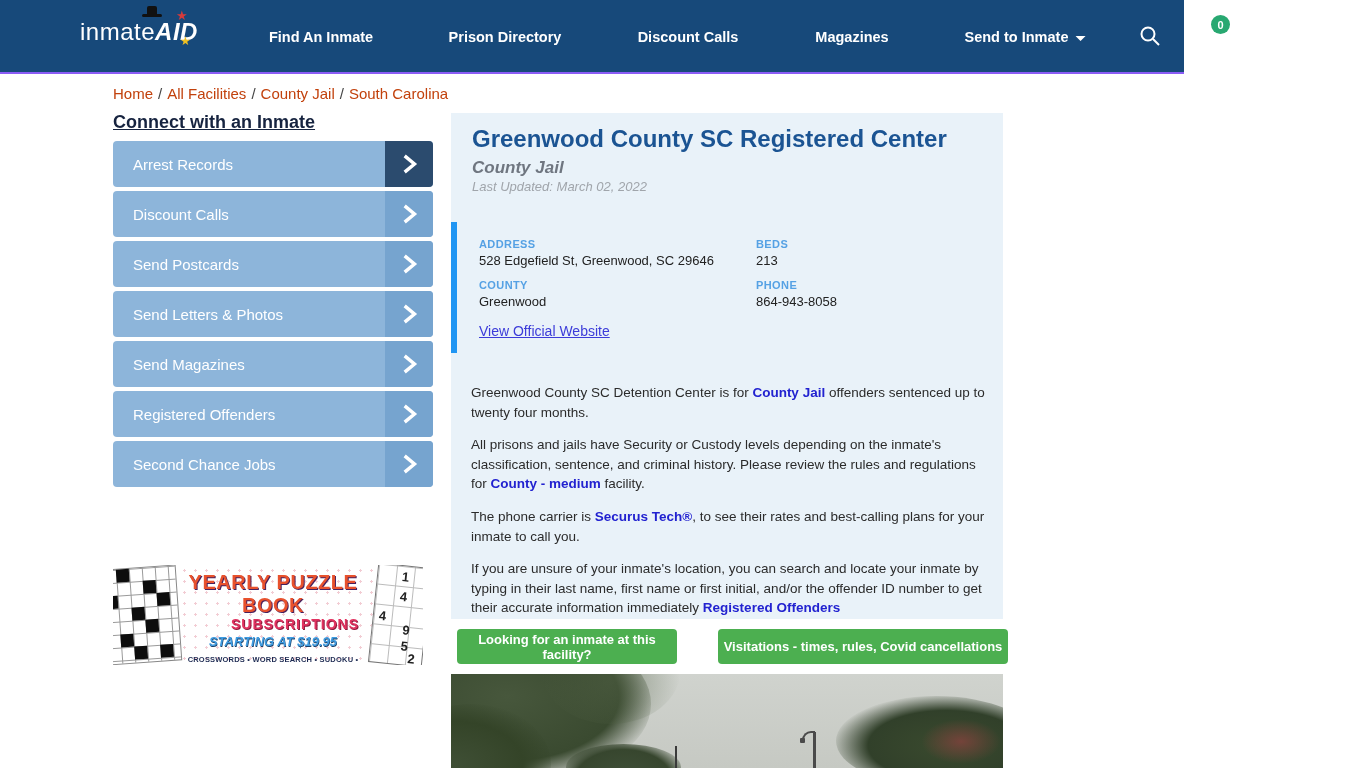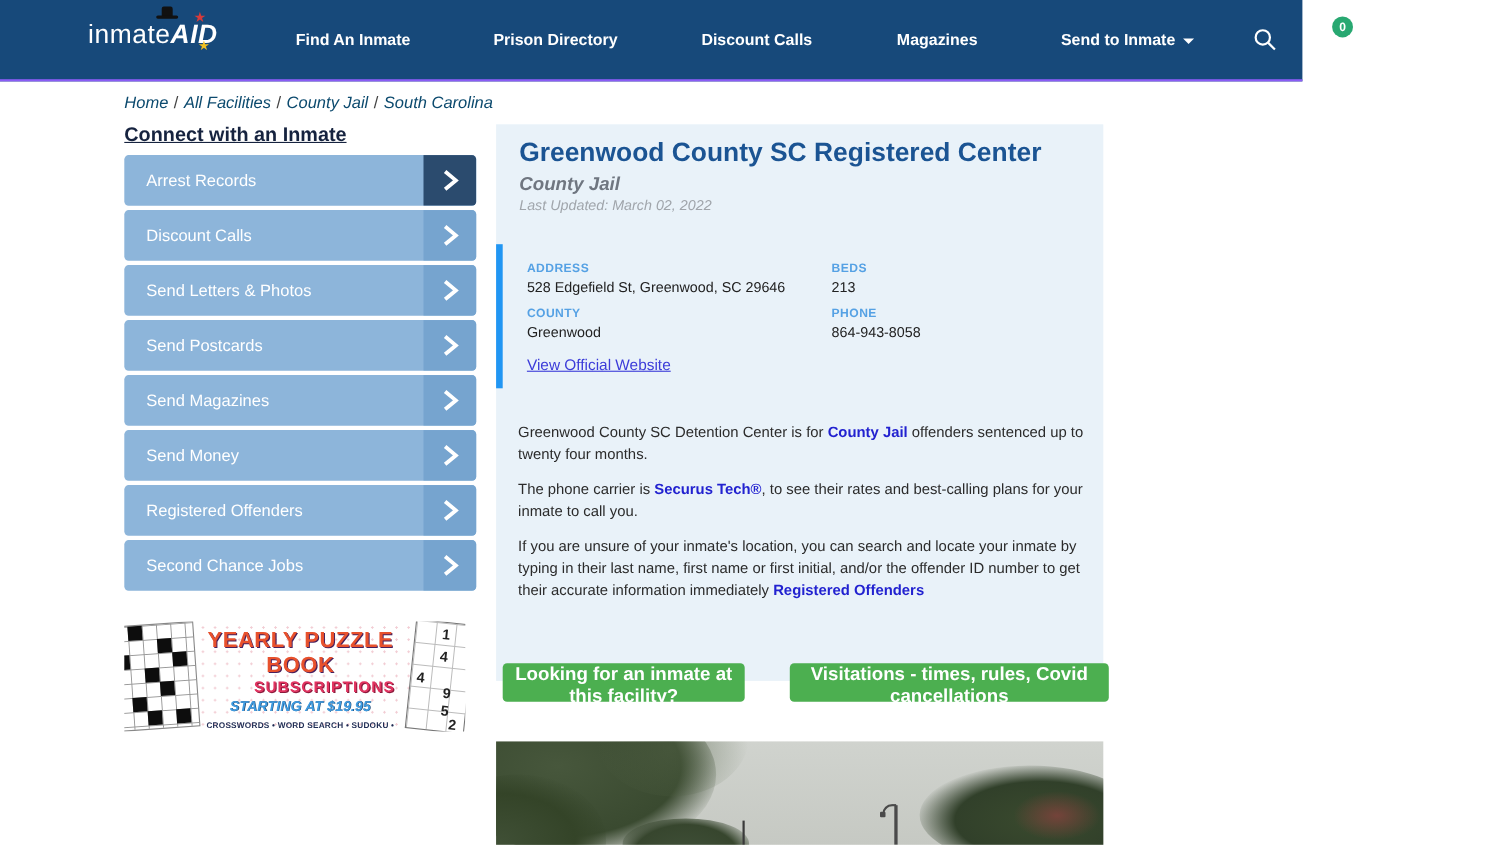--- a/index.html
+++ b/index.html
@@ -23,21 +23,21 @@
   .nav-caret { display:inline-block; margin-left:7px; width:0; height:0;
     border-left:5px solid transparent; border-right:5px solid transparent;
     border-top:5px solid #fff; vertical-align:middle; }
   .nav-icon { position:absolute; top:24px; width:24px; height:24px; cursor:pointer; }
   .cart-badge { position:absolute; left:10px; top:-9px; min-width:19px; height:19px;
     background:#28a871; color:#fff; border-radius:50%; font-size:11px; font-weight:700;
     display:flex; align-items:center; justify-content:center; }
 
   
   .breadcrumb { position:absolute; left:113px; top:85px; font-size:15px; color:#444; }
-  .breadcrumb a { color:#0c4a6e; text-decoration:none; cursor:pointer;font-style:italic; }
+  .breadcrumb a { color:#c2410c; text-decoration:none; cursor:pointer; }
   .crumb-sep { margin:0 5px; color:#444; }
 
   
   .side-heading { position:absolute; left:113px; top:112px; font-size:18px; font-weight:800;
     color:#16233f; text-decoration:underline; }
   .side-list { position:absolute; left:113px; top:141px; width:320px;
     display:flex; flex-direction:column; gap:4px; }
   .side-btn { position:relative; height:46px; background:#8db5da; border-radius:4px;
     display:flex; align-items:center; cursor:pointer; overflow:hidden; }
   .side-btn .lbl { color:#fff; font-size:15px; padding-left:20px; }
@@ -84,22 +84,22 @@
   .c-address { left:28px; top:16px; } .c-beds { left:305px; top:16px; }
   .c-county { left:28px; top:57px; } .c-phone { left:305px; top:57px; }
   .site-link { position:absolute; left:28px; top:101px; font-size:14px; color:#3c3cd9;
     text-decoration:underline; cursor:pointer; }
   .paras { position:absolute; left:20px; top:270px; width:518px; }
   .paras p { font-size:13.5px; color:#2b2b2b; line-height:19.6px;
     margin:0 0 13px 0; }
   .paras a { color:#2222d0; font-weight:700; text-decoration:none; cursor:pointer; }
 
   
-  .green-btn { position:absolute; top:603px; height:35px; background:#4caf50; border:none;
-    border-radius:4px; color:#fff; font-weight:700; font-size:17px; cursor:pointer;
+  .green-btn { position:absolute; top:629px; height:35px; background:#4caf50; border:none;
+    border-radius:4px; color:#fff; font-weight:700; font-size:13px; cursor:pointer;
     font-family:"Liberation Sans", sans-serif; }
   .gb1 { left:457px; width:220px; }
   .gb2 { left:718px; width:290px; }
 
   
   .photo { position:absolute; left:451px; top:674px; width:552px; height:94px; overflow:hidden;
     background:linear-gradient(180deg,#d0d3ce 0%,#c6c9c3 100%); }
   .blob { position:absolute; border-radius:50%; }
   .t-left1 { left:-40px; top:-45px; width:240px; height:150px; background:
     radial-gradient(ellipse at 40% 45%, #47573c 0%, #3a4a30 55%, rgba(58,74,48,0) 75%); }
@@ -175,45 +175,37 @@
   </div>
   <div class="side-btn">
     <span class="lbl">Discount Calls</span>
     <span class="chev">
         <svg viewBox="0 0 24 24" width="26" height="26">
           <path d="M8 4.5l9 7.5-9 7.5" fill="none" stroke="#fff" stroke-width="3.2"></path>
         </svg>
       </span>
   </div>
   <div class="side-btn">
+    <span class="lbl">Send Postcards</span>
+    <span class="chev">
+        <svg viewBox="0 0 24 24" width="26" height="26">
+          <path d="M8 4.5l9 7.5-9 7.5" fill="none" stroke="#fff" stroke-width="3.2"></path>
+        </svg>
+      </span>
+  </div>
+  <div class="side-btn">
     <span class="lbl">Send Letters &amp; Photos</span>
     <span class="chev">
         <svg viewBox="0 0 24 24" width="26" height="26">
           <path d="M8 4.5l9 7.5-9 7.5" fill="none" stroke="#fff" stroke-width="3.2"></path>
         </svg>
       </span>
   </div>
   <div class="side-btn">
-    <span class="lbl">Send Postcards</span>
-    <span class="chev">
-        <svg viewBox="0 0 24 24" width="26" height="26">
-          <path d="M8 4.5l9 7.5-9 7.5" fill="none" stroke="#fff" stroke-width="3.2"></path>
-        </svg>
-      </span>
-  </div>
-  <div class="side-btn">
     <span class="lbl">Send Magazines</span>
-    <span class="chev">
-        <svg viewBox="0 0 24 24" width="26" height="26">
-          <path d="M8 4.5l9 7.5-9 7.5" fill="none" stroke="#fff" stroke-width="3.2"></path>
-        </svg>
-      </span>
-  </div>
-  <div class="side-btn">
-    <span class="lbl">Send Money</span>
     <span class="chev">
         <svg viewBox="0 0 24 24" width="26" height="26">
           <path d="M8 4.5l9 7.5-9 7.5" fill="none" stroke="#fff" stroke-width="3.2"></path>
         </svg>
       </span>
   </div>
   <div class="side-btn">
     <span class="lbl">Registered Offenders</span>
     <span class="chev">
         <svg viewBox="0 0 24 24" width="26" height="26">
@@ -280,20 +272,21 @@
     </div>
     <div class="cell c-phone">
       <div class="ilabel">PHONE</div>
       <div class="ival">864-943-8058</div>
     </div>
     <a class="site-link">View Official Website</a>
   </div>
 
   <div class="paras">
     <p><span>Greenwood County SC Detention Center is for </span><a>County Jail</a><span> offenders sentenced up to twenty four months.</span></p>
+    <p><span>All prisons and jails have Security or Custody levels depending on the inmate's classification, sentence, and criminal history. Please review the rules and regulations for </span><a>County - medium</a><span> facility.</span></p>
     <p><span>The phone carrier is </span><a>Securus Tech®</a><span>, to see their rates and best-calling plans for your inmate to call you.</span></p>
     <p><span>If you are unsure of your inmate's location, you can search and locate your inmate by typing in their last name, first name or first initial, and/or the offender ID number to get their accurate information immediately </span><a>Registered Offenders</a><span></span></p>
   </div>
 </section>
 
 <button class="green-btn gb1">Looking for an inmate at this facility?</button>
 <button class="green-btn gb2">Visitations - times, rules, Covid cancellations</button>
 
 <div class="photo">
   <div class="blob t-left1"></div>

